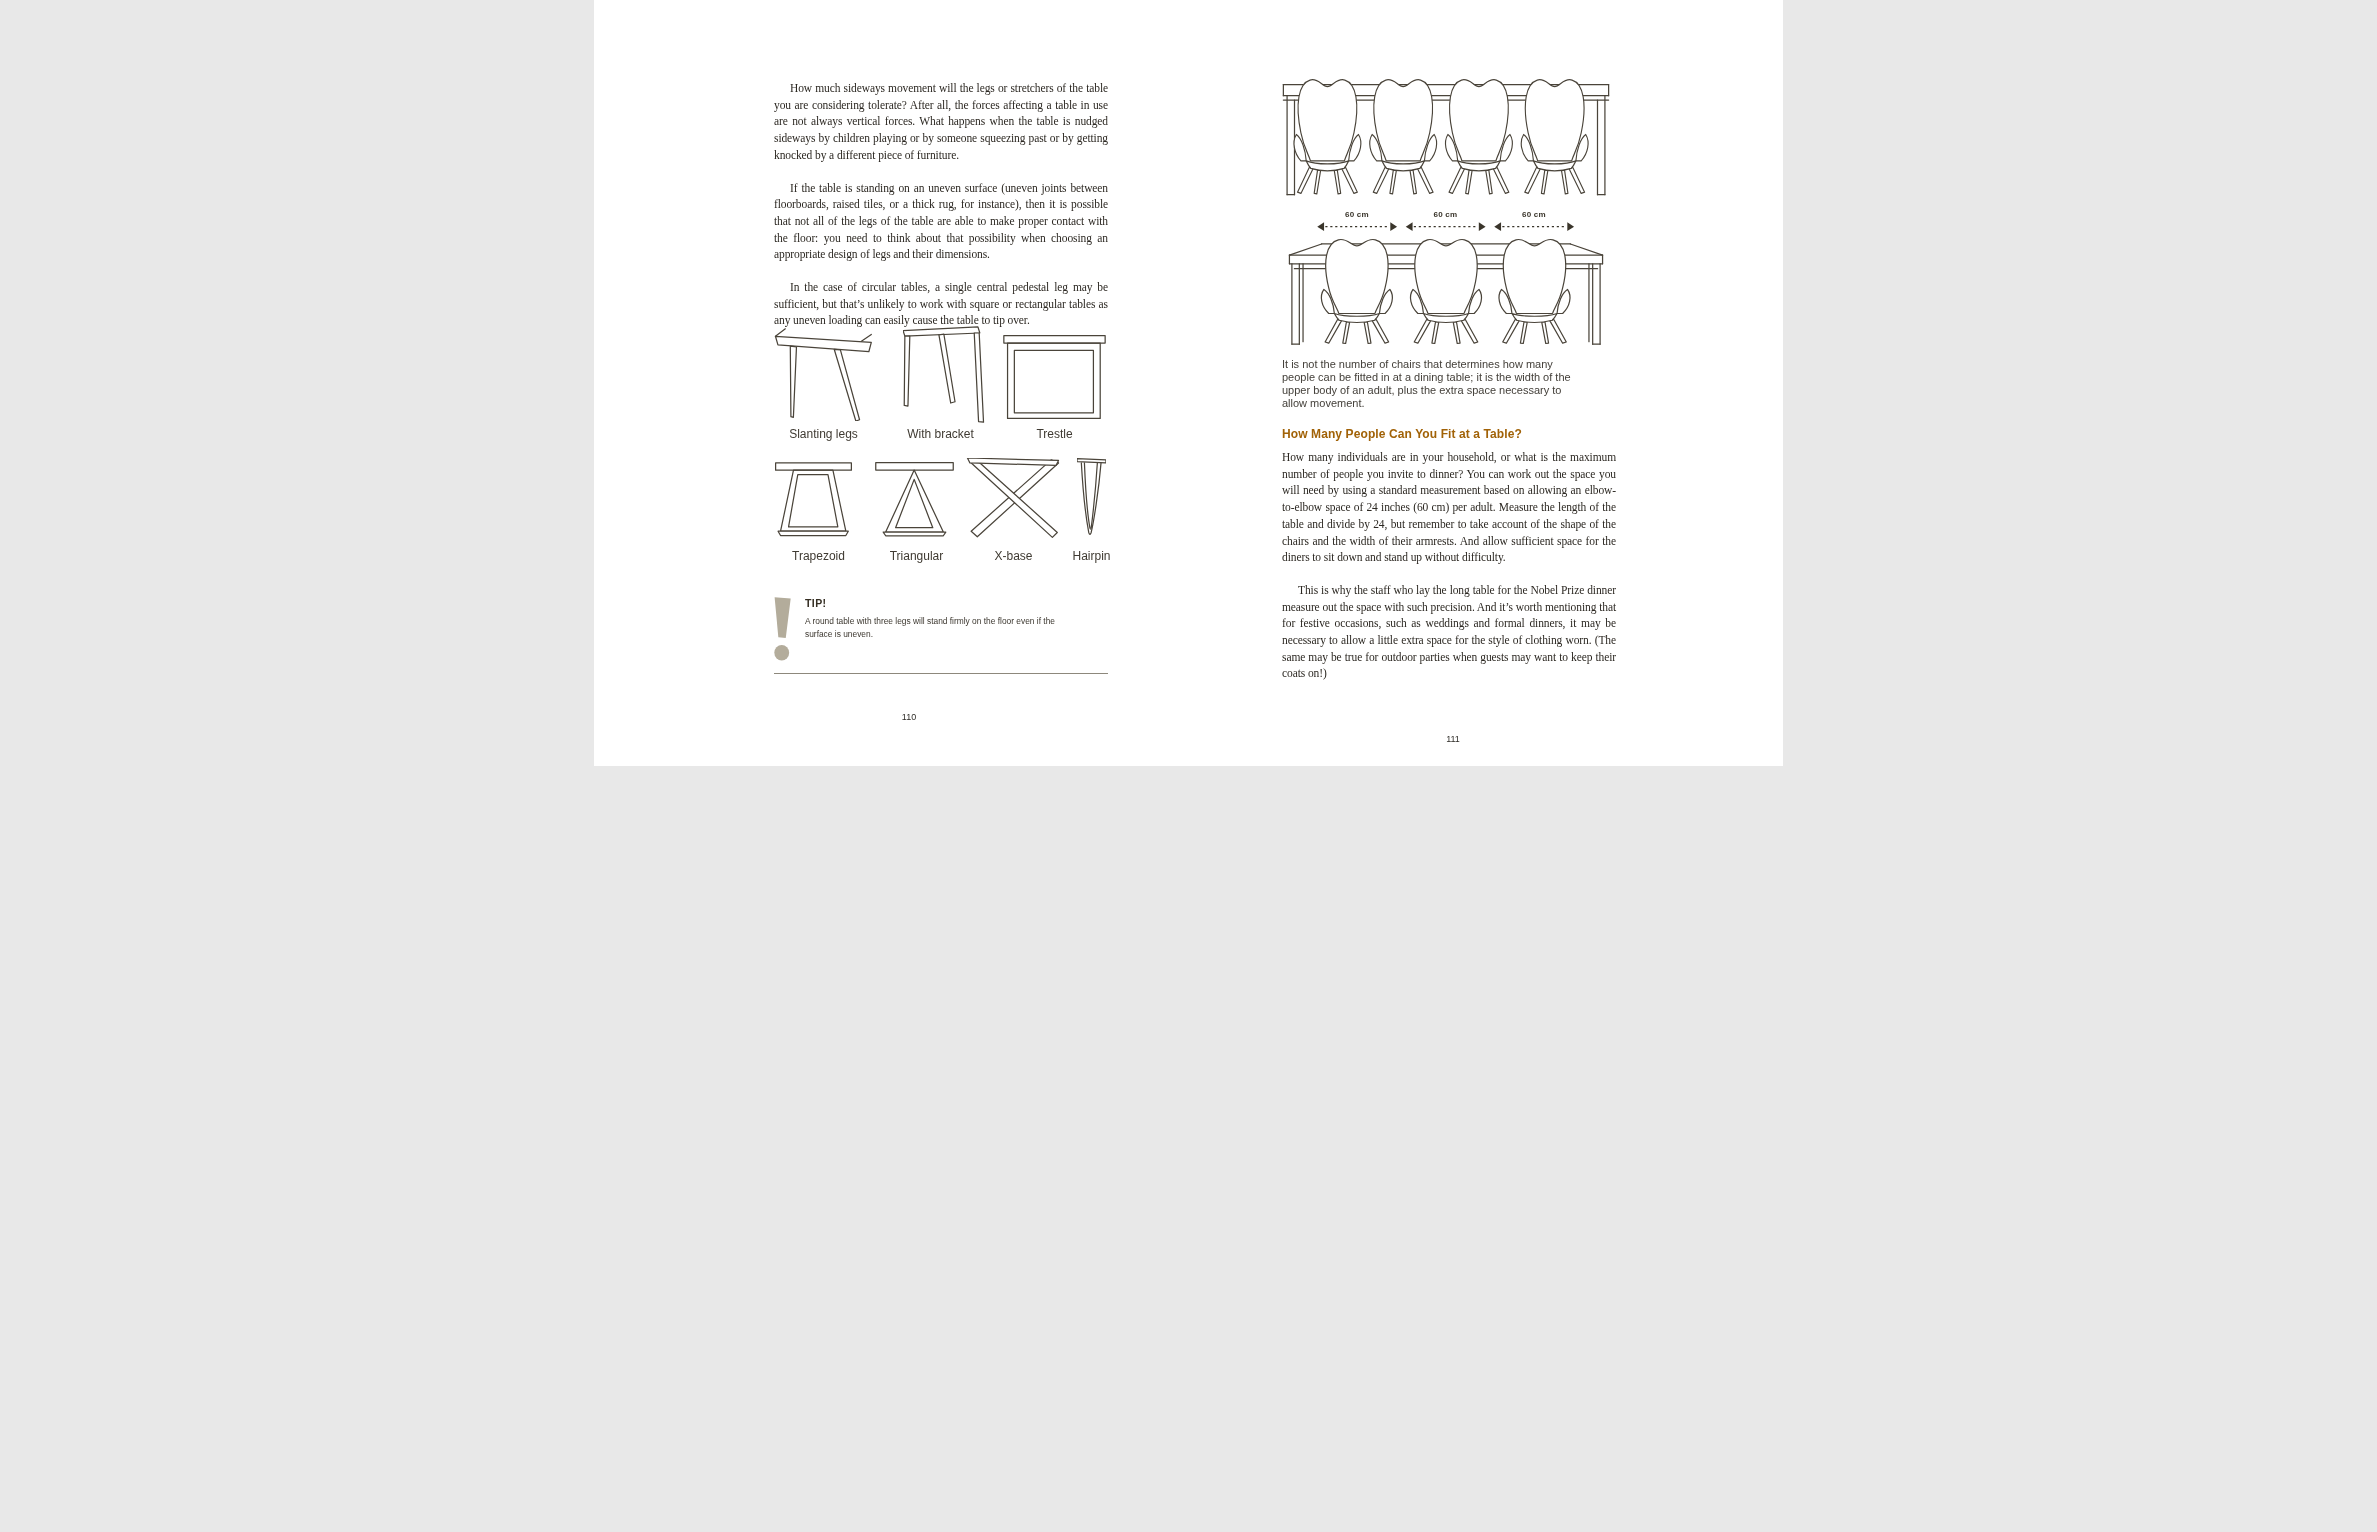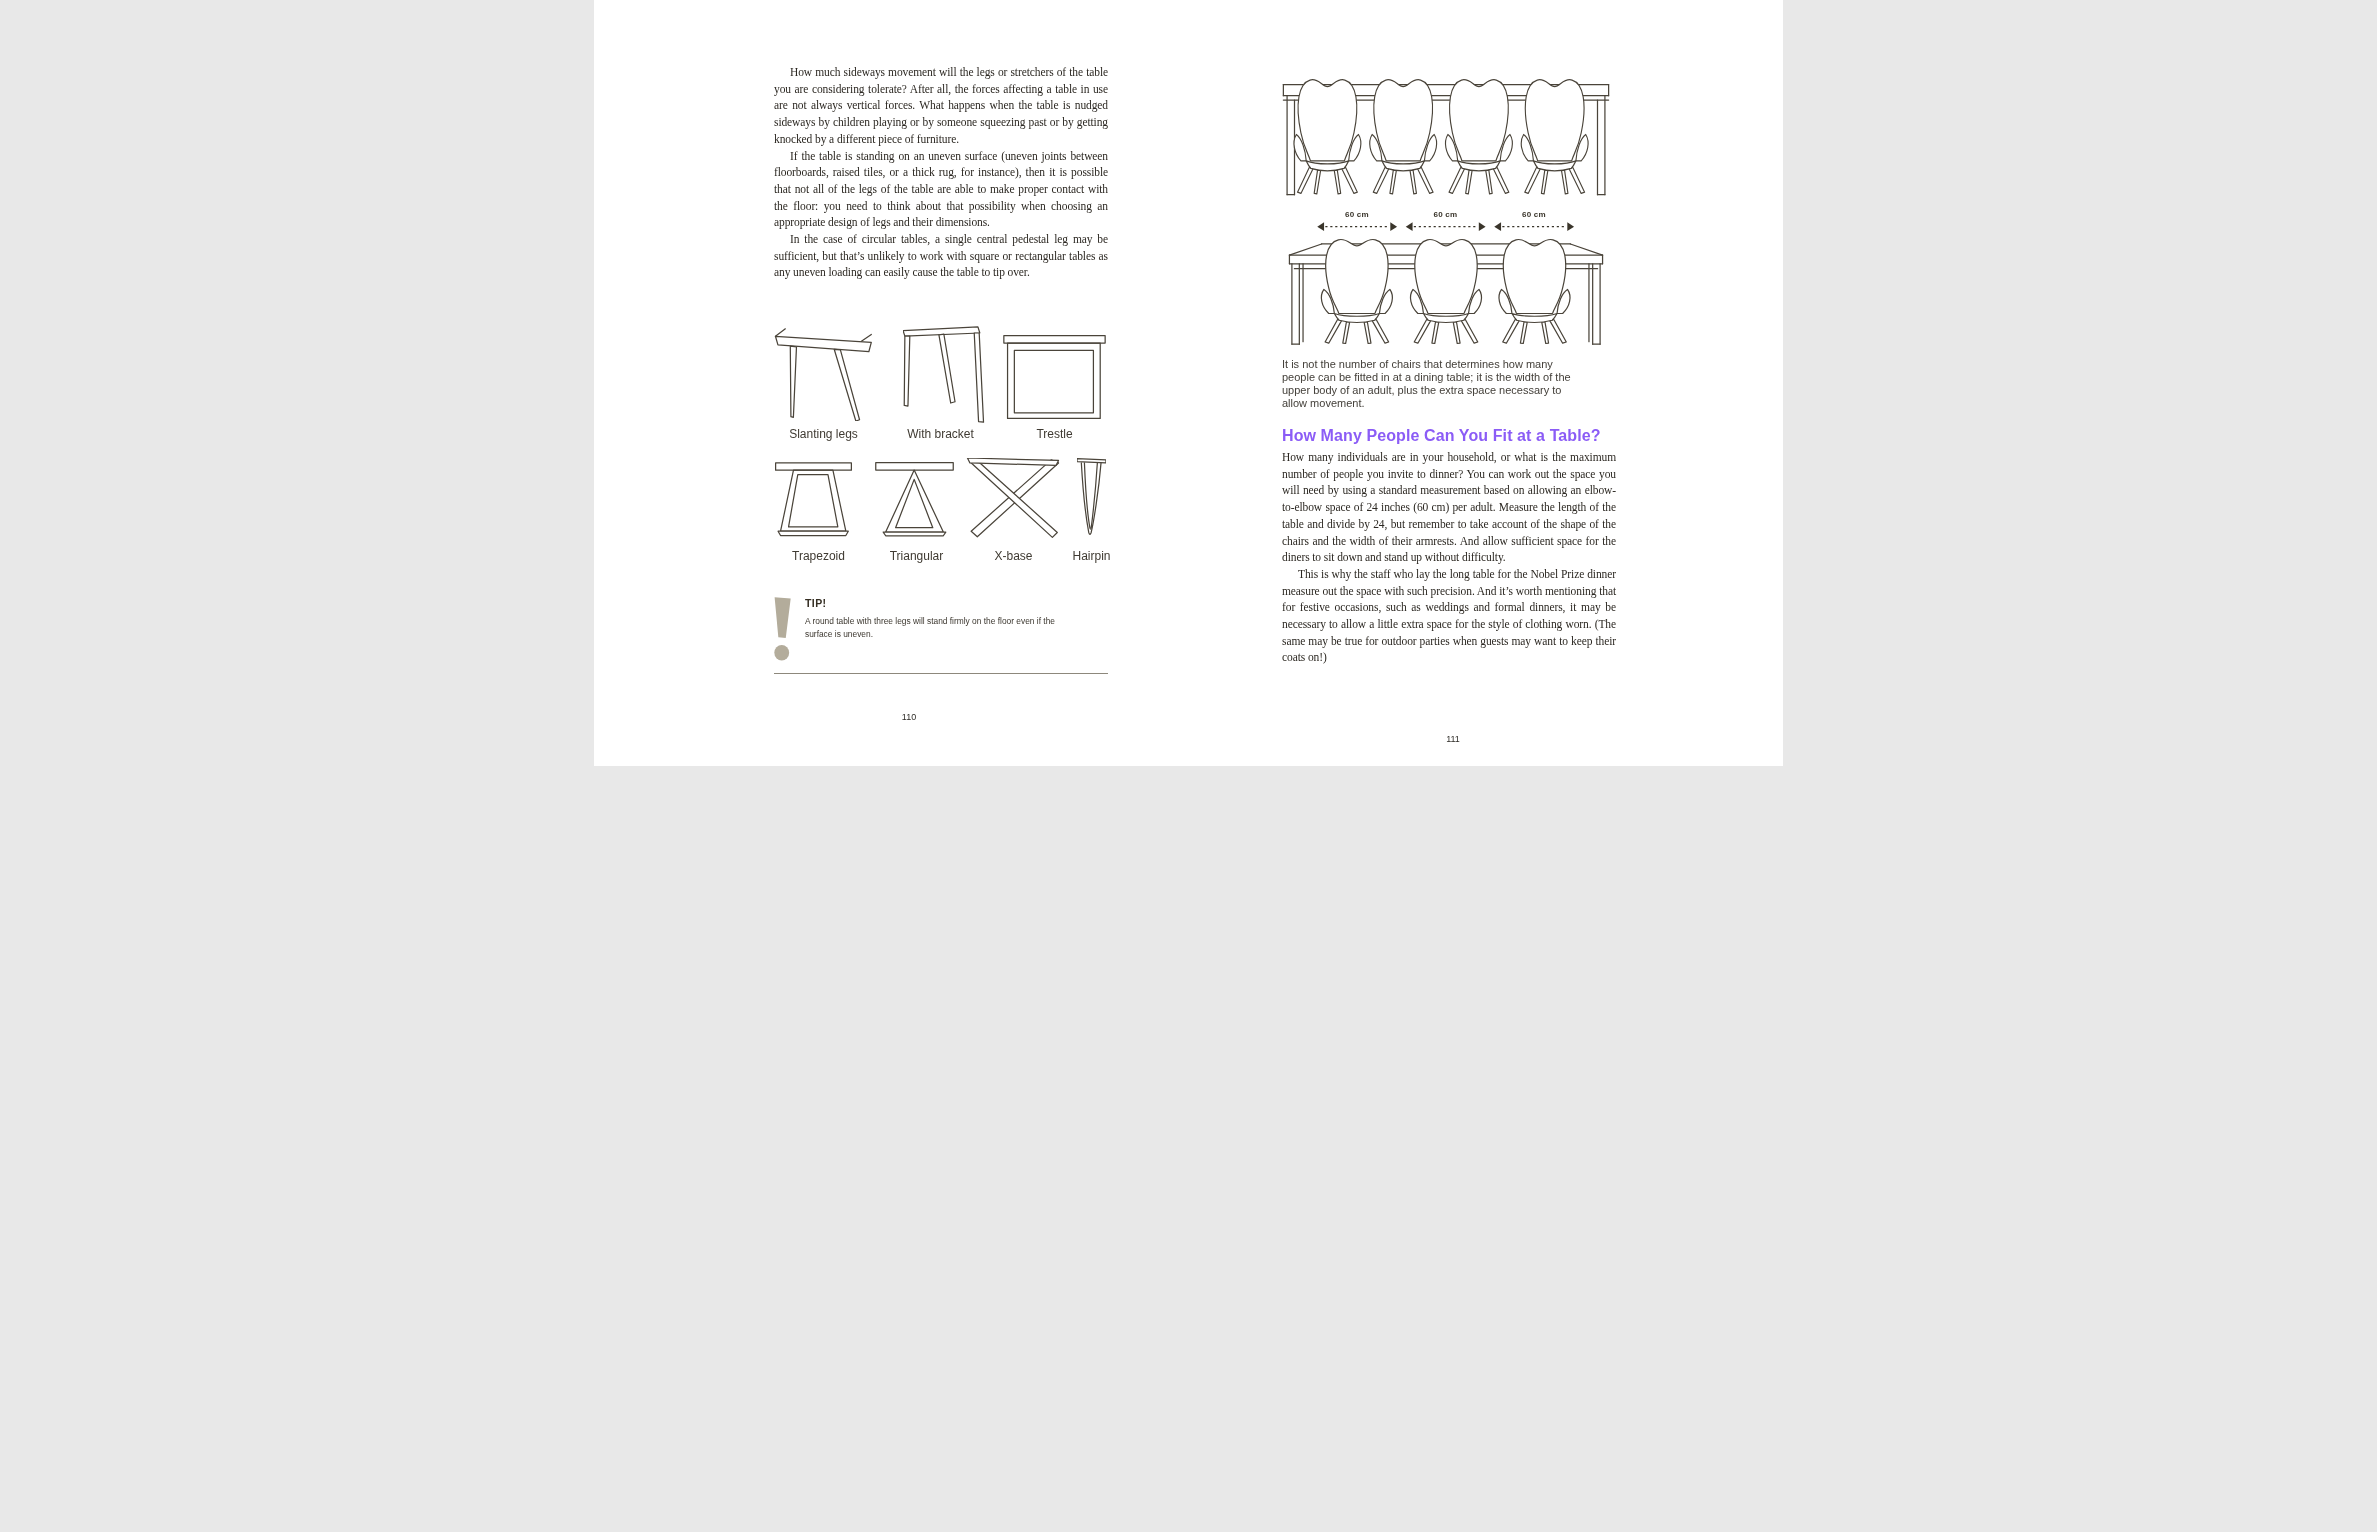--- a/index.html
+++ b/index.html
@@ -3,25 +3,25 @@
 <meta charset="utf-8">
 <style>
   html,body{margin:0;padding:0;background:#e8e8e8;}
   #stage{position:relative;width:1189px;height:766px;background:#ffffff;margin:0 auto;overflow:hidden;
          font-family:"Liberation Sans",sans-serif;color:#2c2822;}
   .abs{position:absolute;}
   
   .serif{font-family:"Liberation Serif",serif;font-size:11.5px;line-height:16.7px;text-align:justify;
          color:#2c2822;letter-spacing:-0.1px;}
   .serif p{margin:0;}
-  .serif p.indent{text-indent:16px;}
+  .serif p.indent{text-indent:16px;margin-top:16px;}
   
   .caption{font-size:11px;line-height:13px;color:#44403a;}
   .dlabel{position:absolute;width:87px;font-size:12px;color:#3f3a32;text-align:center;}
-  .heading{font-size:16px;font-weight:600;letter-spacing:0.1px;color:#8b5cf6;}
+  .heading{font-size:12px;font-weight:600;letter-spacing:0.1px;color:#a16207;}
   .pageno{position:absolute;width:74px;text-align:center;font-size:9px;color:#2f2d28;}
   
   .tip-title{position:absolute;font-size:10.5px;font-weight:bold;letter-spacing:0.4px;color:#342d22;}
   .tip-text{position:absolute;font-size:8.4px;line-height:13px;color:#3c372f;width:276px;}
   .rule{position:absolute;border-top:1.2px solid #8d887c;height:0;}
   
   svg .la{stroke:#4a443a;fill:none;stroke-width:2;stroke-linejoin:round;stroke-linecap:round;}
   svg .laf{stroke:#4a443a;fill:#ffffff;stroke-width:2;stroke-linejoin:round;}
   svg .chair-part{stroke:#4a443a;fill:#ffffff;stroke-width:3;stroke-linejoin:round;}
   svg .dim{stroke:#3a352b;stroke-width:2.2;}

